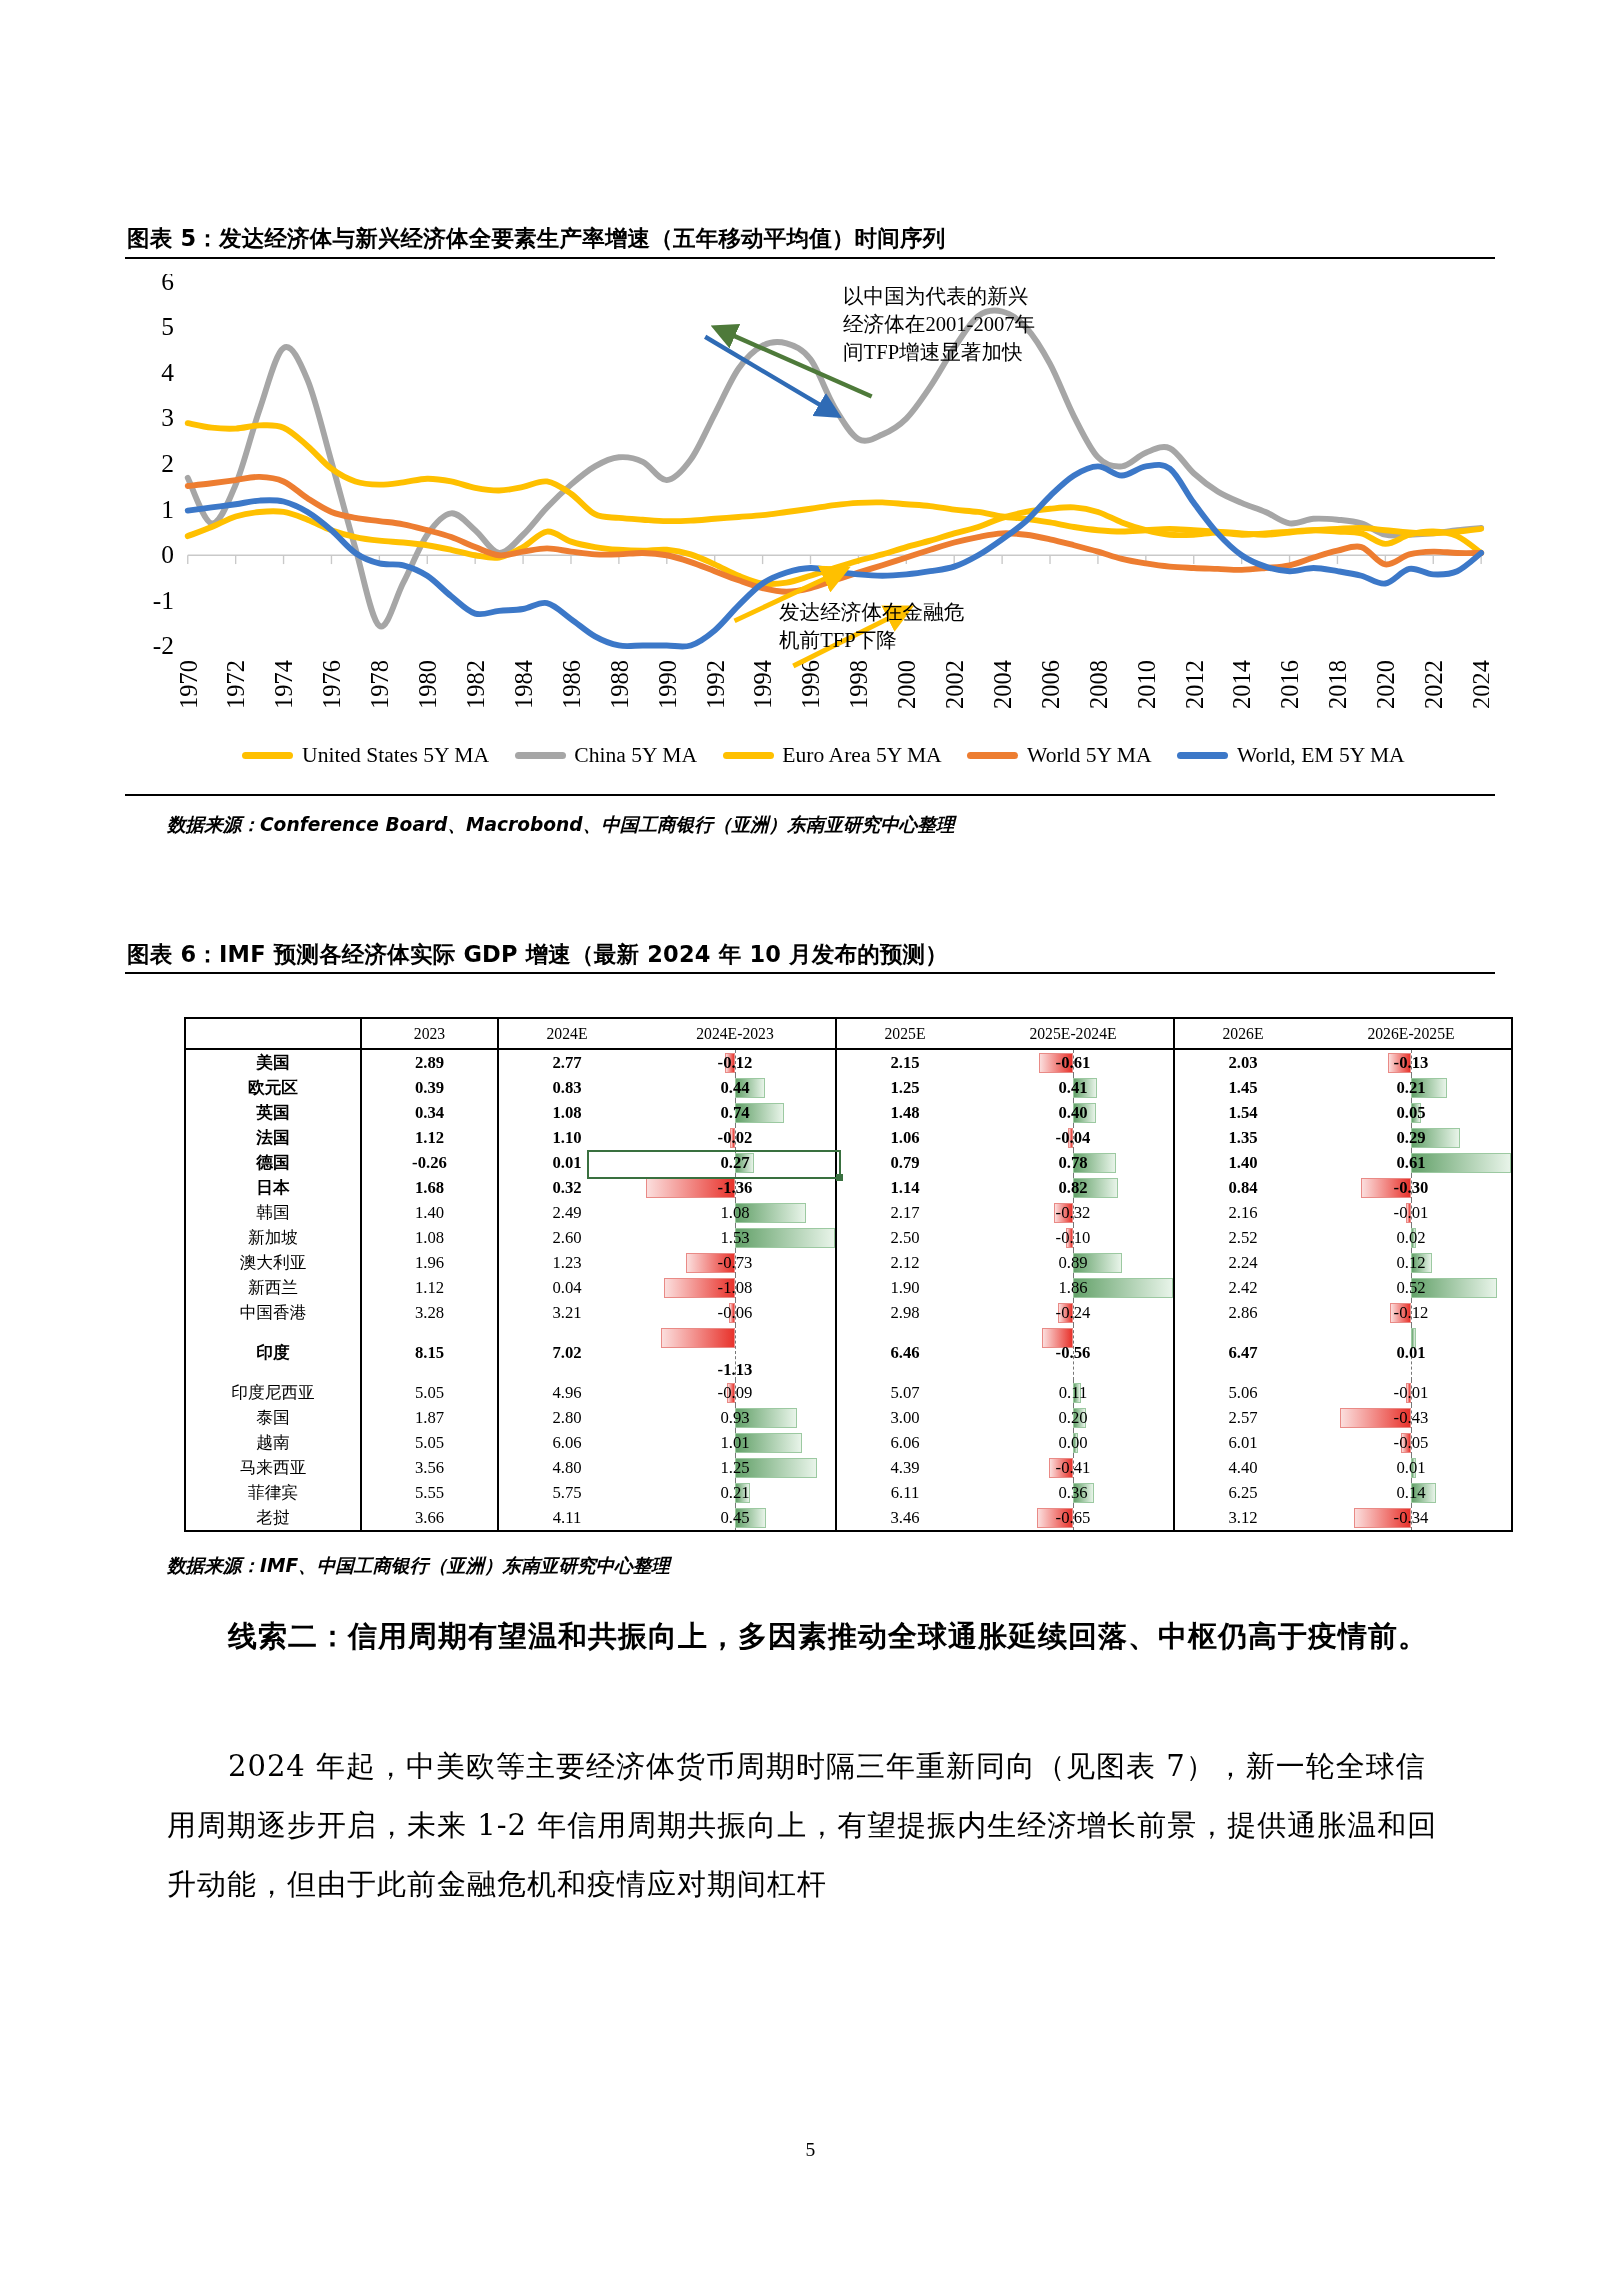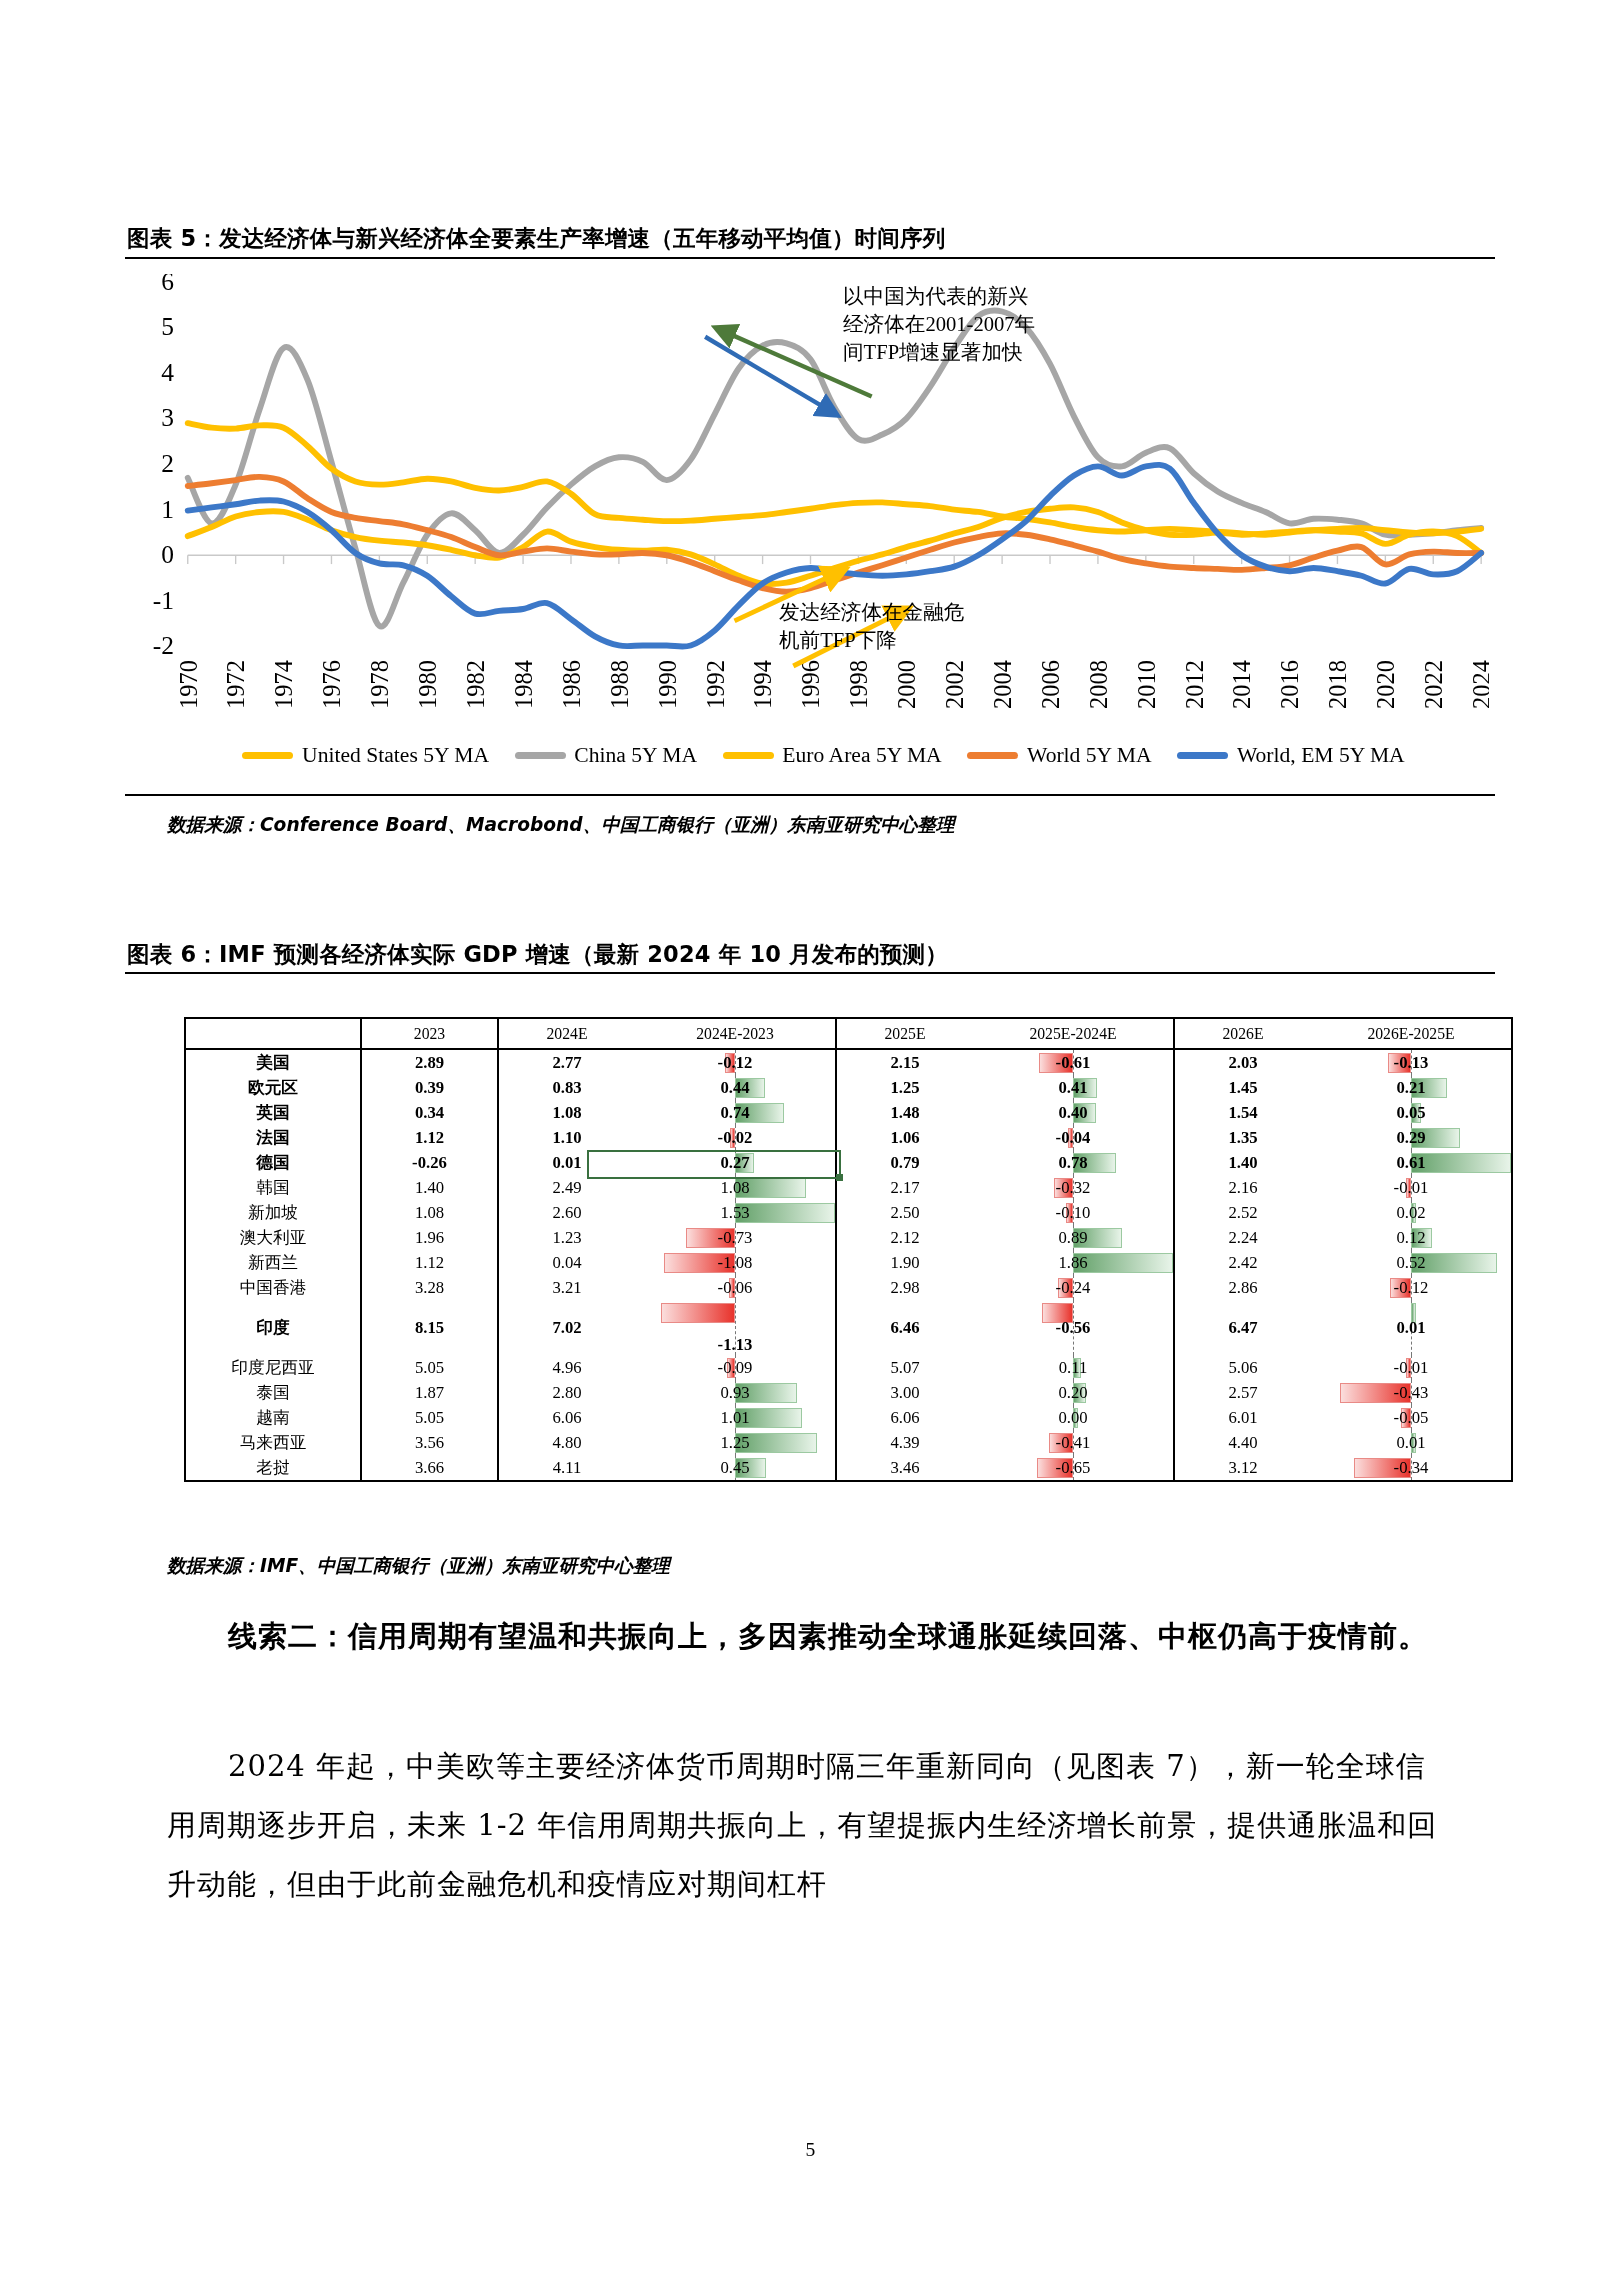--- a/index.html
+++ b/index.html
@@ -354,20 +354,30 @@
           <tr class="bold">
             <td class="name vsep-l">德国</td>
             <td class="val vsep-l">-0.26</td>
             <td class="val vsep-l">0.01</td>
             <td class="bar-cell"><span class="bar-axis"></span><span class="bar pos" style="width: 17px;"></span><span class="bar-num" style="font-weight: 700;">0.27</span></td>
             <td class="val vsep-l">0.79</td>
             <td class="bar-cell"><span class="bar-axis"></span><span class="bar pos" style="width: 41px;"></span><span class="bar-num" style="font-weight: 700;">0.78</span></td>
             <td class="val vsep-l">1.40</td>
             <td class="bar-cell vsep-r"><span class="bar-axis"></span><span class="bar pos" style="width: 98px;"></span><span class="bar-num" style="font-weight: 700;">0.61</span></td>
           </tr>
+          <tr class="bold">
+            <td class="name vsep-l">日本</td>
+            <td class="val vsep-l">1.68</td>
+            <td class="val vsep-l">0.32</td>
+            <td class="bar-cell"><span class="bar-axis"></span><span class="bar neg" style="width: 87px;"></span><span class="bar-num" style="font-weight: 700;">-1.36</span></td>
+            <td class="val vsep-l">1.14</td>
+            <td class="bar-cell"><span class="bar-axis"></span><span class="bar pos" style="width: 43px;"></span><span class="bar-num" style="font-weight: 700;">0.82</span></td>
+            <td class="val vsep-l">0.84</td>
+            <td class="bar-cell vsep-r"><span class="bar-axis"></span><span class="bar neg" style="width: 48px;"></span><span class="bar-num" style="font-weight: 700;">-0.30</span></td>
+          </tr>
           <tr>
             <td class="name vsep-l">韩国</td>
             <td class="val vsep-l">1.40</td>
             <td class="val vsep-l">2.49</td>
             <td class="bar-cell"><span class="bar-axis"></span><span class="bar pos" style="width: 69px;"></span><span class="bar-num">1.08</span></td>
             <td class="val vsep-l">2.17</td>
             <td class="bar-cell"><span class="bar-axis"></span><span class="bar neg" style="width: 17px;"></span><span class="bar-num">-0.32</span></td>
             <td class="val vsep-l">2.16</td>
             <td class="bar-cell vsep-r"><span class="bar-axis"></span><span class="bar neg" style="width: 2.9px;"></span><span class="bar-num">-0.01</span></td>
           </tr>
@@ -455,20 +465,30 @@
             <td class="name vsep-l">马来西亚</td>
             <td class="val vsep-l">3.56</td>
             <td class="val vsep-l">4.80</td>
             <td class="bar-cell"><span class="bar-axis"></span><span class="bar pos" style="width: 80px;"></span><span class="bar-num">1.25</span></td>
             <td class="val vsep-l">4.39</td>
             <td class="bar-cell"><span class="bar-axis"></span><span class="bar neg" style="width: 21.6px;"></span><span class="bar-num">-0.41</span></td>
             <td class="val vsep-l">4.40</td>
             <td class="bar-cell vsep-r"><span class="bar-axis"></span><span class="bar pos" style="width: 2.9px;"></span><span class="bar-num">0.01</span></td>
           </tr>
           <tr>
+            <td class="name vsep-l">菲律宾</td>
+            <td class="val vsep-l">5.55</td>
+            <td class="val vsep-l">5.75</td>
+            <td class="bar-cell"><span class="bar-axis"></span><span class="bar pos" style="width: 13.4px;"></span><span class="bar-num">0.21</span></td>
+            <td class="val vsep-l">6.11</td>
+            <td class="bar-cell"><span class="bar-axis"></span><span class="bar pos" style="width: 19px;"></span><span class="bar-num">0.36</span></td>
+            <td class="val vsep-l">6.25</td>
+            <td class="bar-cell vsep-r"><span class="bar-axis"></span><span class="bar pos" style="width: 22.5px;"></span><span class="bar-num">0.14</span></td>
+          </tr>
+          <tr>
             <td class="name vsep-l outer-bot">老挝</td>
             <td class="val vsep-l outer-bot">3.66</td>
             <td class="val vsep-l outer-bot">4.11</td>
             <td class="bar-cell outer-bot"><span class="bar-axis"></span><span class="bar pos" style="width: 29px;"></span><span class="bar-num">0.45</span></td>
             <td class="val vsep-l outer-bot">3.46</td>
             <td class="bar-cell outer-bot"><span class="bar-axis"></span><span class="bar neg" style="width: 34px;"></span><span class="bar-num">-0.65</span></td>
             <td class="val vsep-l outer-bot">3.12</td>
             <td class="bar-cell vsep-r outer-bot"><span class="bar-axis"></span><span class="bar neg" style="width: 55px;"></span><span class="bar-num">-0.34</span></td>
           </tr>
         </tbody>

